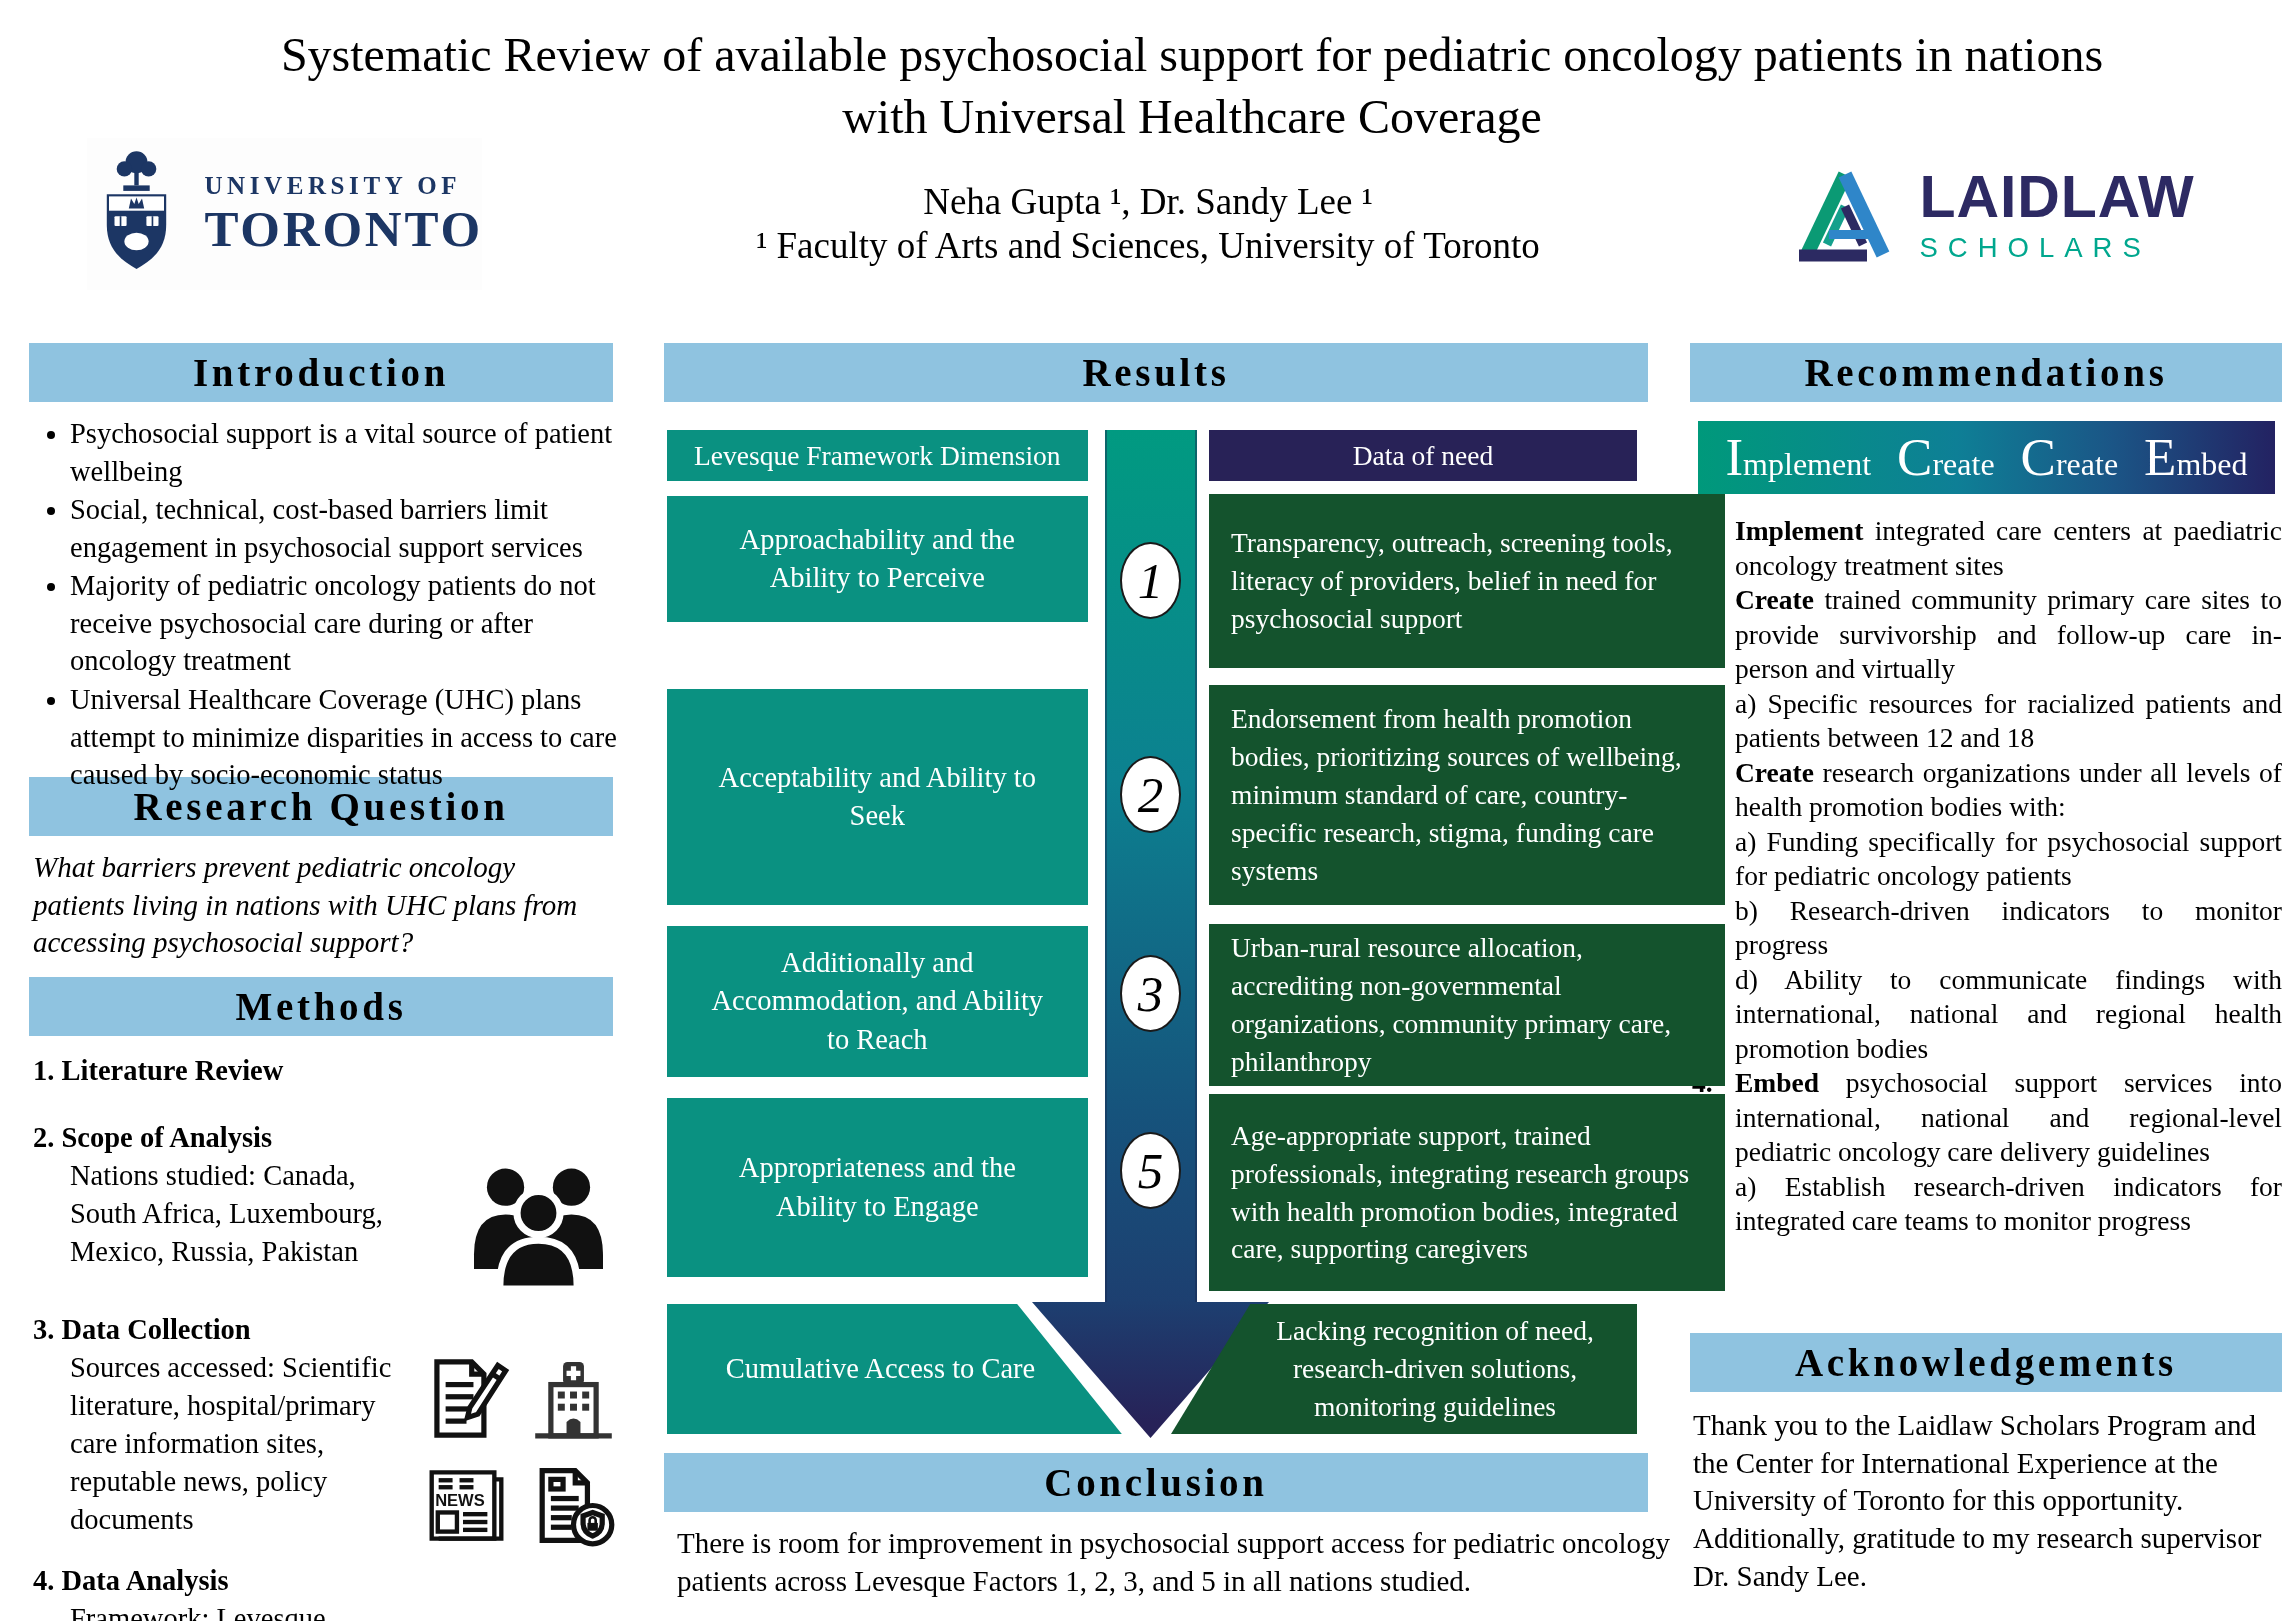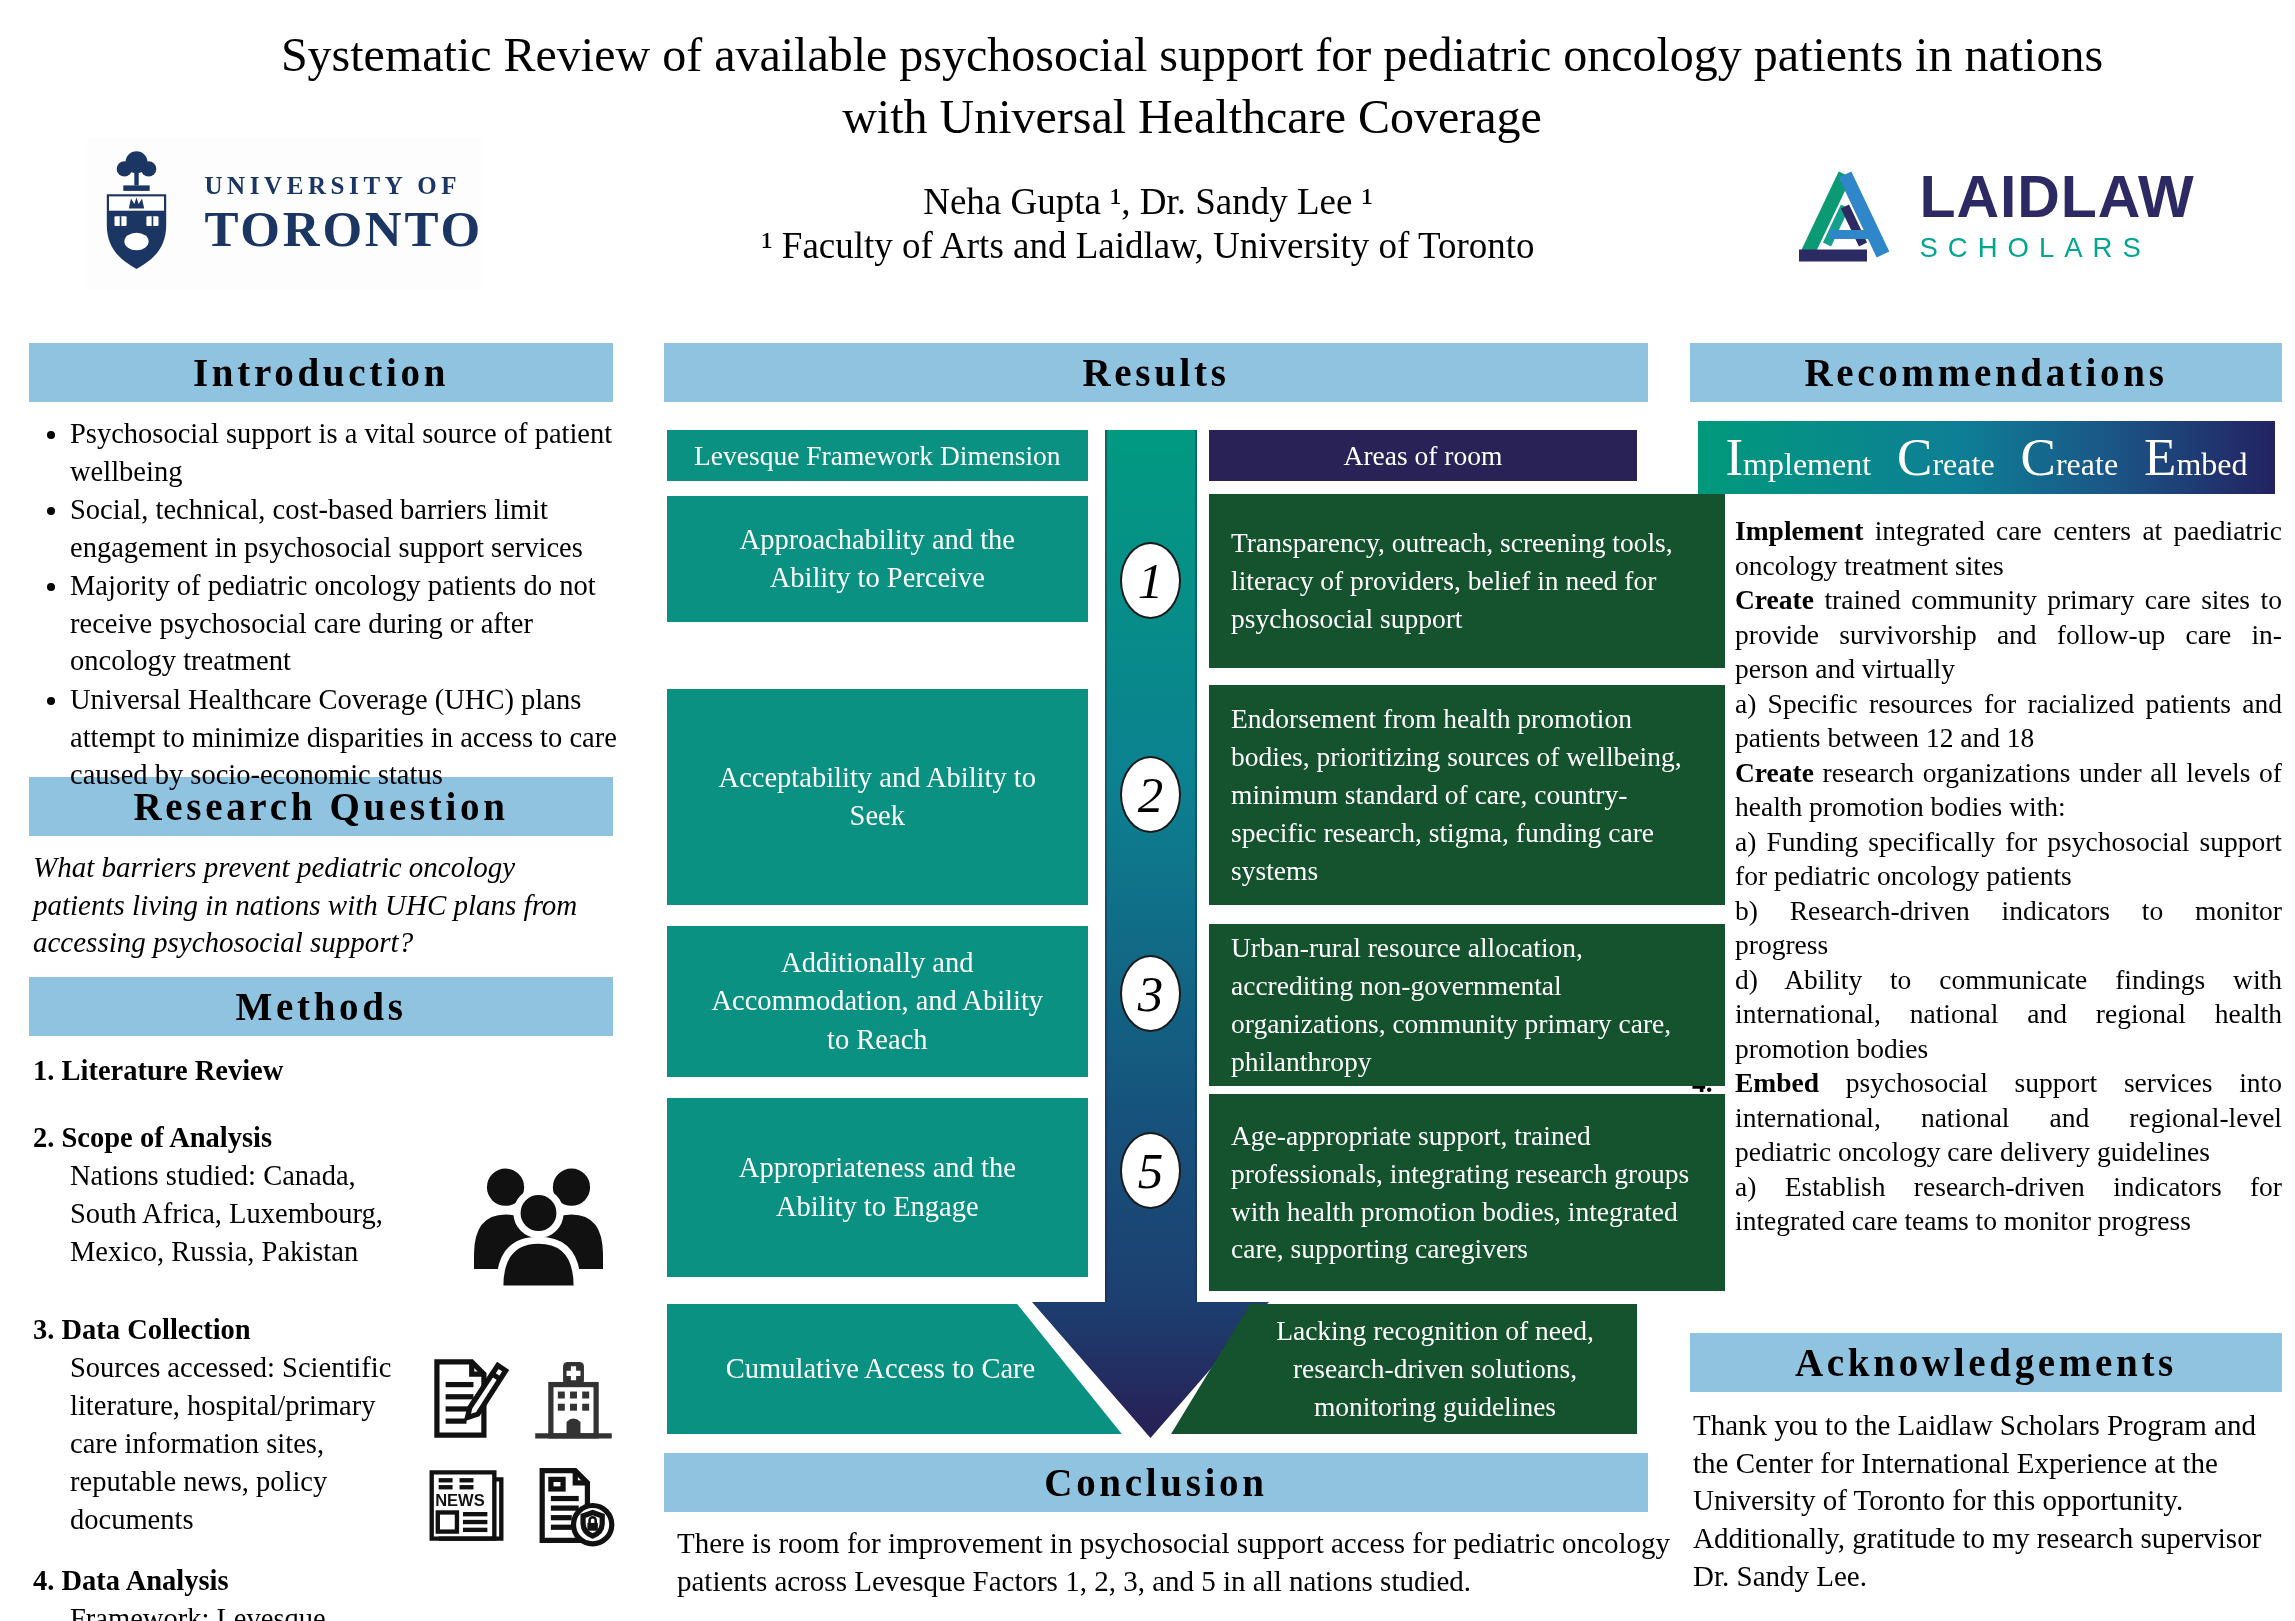--- a/index.html
+++ b/index.html
@@ -133,21 +133,21 @@
       </svg>
     </span>
     <div class="uoft-text">
       <div class="uoft-l1">UNIVERSITY OF</div>
       <div class="uoft-l2">TORONTO</div>
     </div>
   </div>
 
   <div class="authors">
     <div>Neha Gupta ¹, Dr. Sandy Lee ¹</div>
-    <div>¹ Faculty of Arts and Laidlaw, University of Toronto</div>
+    <div>¹ Faculty of Arts and Sciences, University of Toronto</div>
   </div>
 
   <div class="laidlaw">
     <span class="icon">
       <svg width="110" height="99" viewBox="0 0 110 96">
         <path d="M52 8 L14 88" stroke="#0b9a74" stroke-width="14" fill="none"></path>
         <path d="M52 8 L90 88" stroke="#2f86c9" stroke-width="14" fill="none"></path>
         <path d="M6 89 L74 89" stroke="#2c2a62" stroke-width="12" fill="none"></path>
         <path d="M52 40 L34 78" stroke="#14a08c" stroke-width="9" fill="none"></path>
         <path d="M52 40 L70 78" stroke="#2c2a62" stroke-width="9" fill="none"></path>
@@ -273,21 +273,21 @@
 
     <div class="m-title m-gap3">4. Data Analysis</div>
     <div class="m-body">Framework: Levesque Conceptual Access</div>
   </div>
 
   <div class="flow">
     <div class="shaft"></div>
     <div class="arrowhead"></div>
 
     <div class="col-head" id="head-left">Levesque Framework Dimension</div>
-    <div class="col-head" id="head-right">Areas of room</div>
+    <div class="col-head" id="head-right">Data of need</div>
 
     <div class="dim" id="dim1">Approachability and the Ability to Perceive</div>
     <div class="dim" id="dim2">Acceptability and Ability to Seek</div>
     <div class="dim" id="dim3">Additionally and Accommodation, and Ability to Reach</div>
     <div class="dim" id="dim4">Appropriateness and the Ability to Engage</div>
 
     <div class="need" id="need1">Transparency, outreach, screening tools, literacy of providers, belief in need for psychosocial support</div>
     <div class="need" id="need2">Endorsement from health promotion bodies, prioritizing sources of wellbeing, minimum standard of care, country-specific research, stigma, funding care systems</div>
     <div class="need" id="need3">Urban-rural resource allocation, accrediting non-governmental organizations, community primary care, philanthropy</div>
     <div class="need" id="need4">Age-appropriate support, trained professionals, integrating research groups with health promotion bodies, integrated care, supporting caregivers</div>

